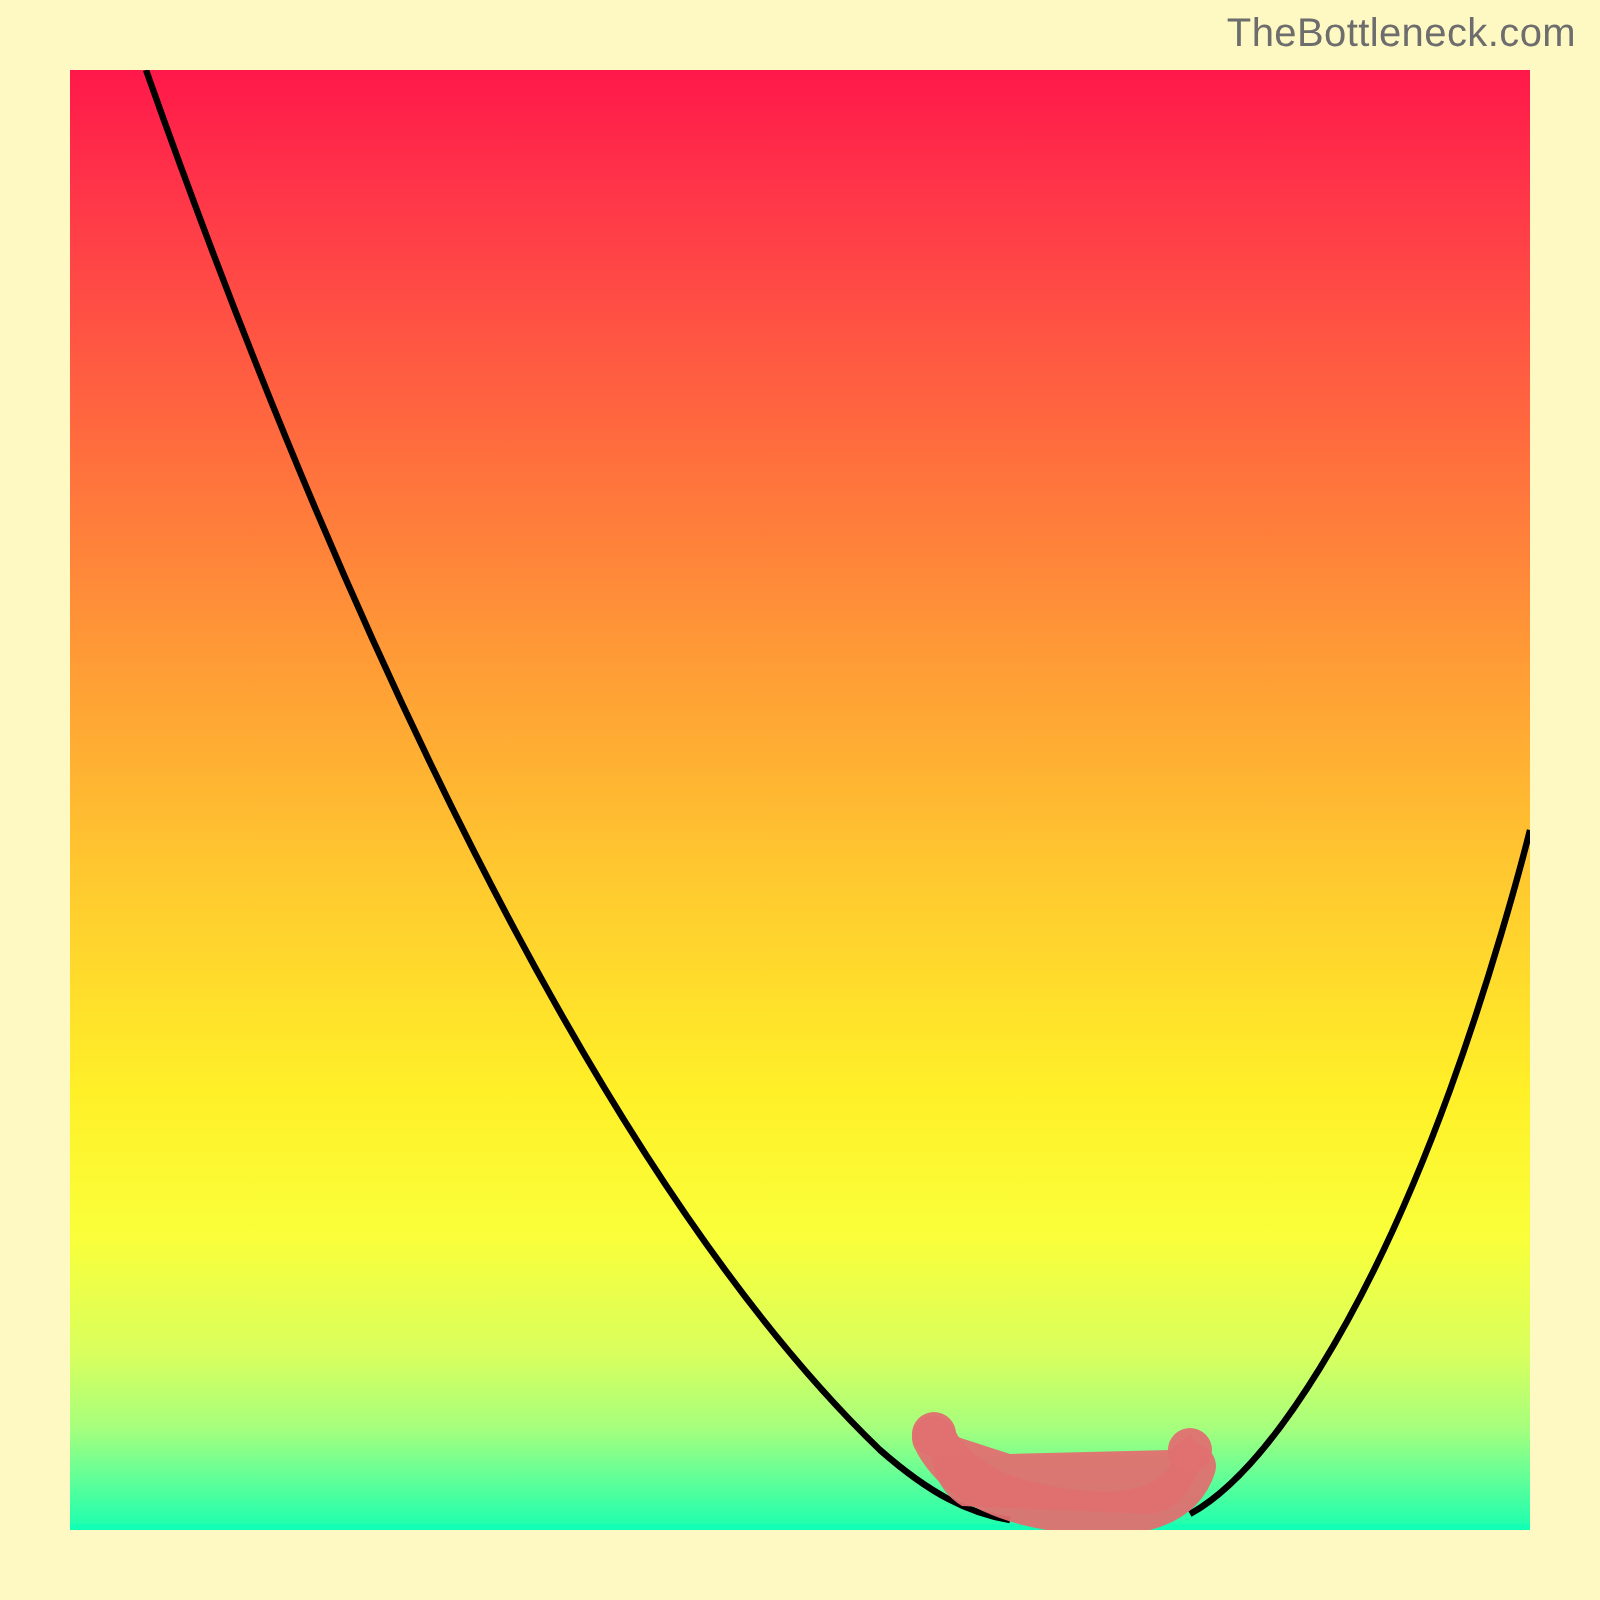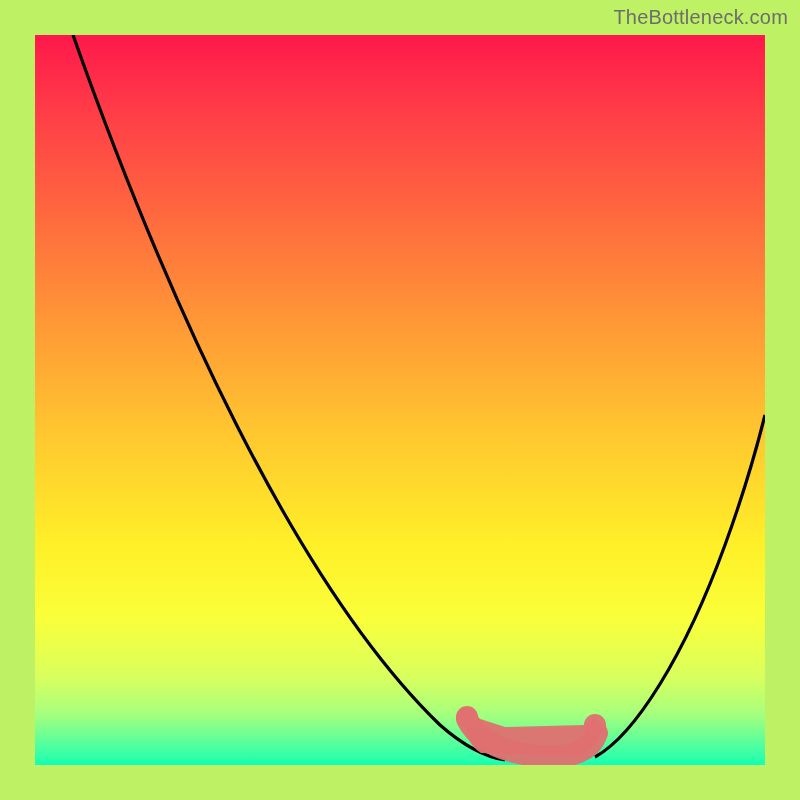--- a/index.html
+++ b/index.html
@@ -8,21 +8,21 @@
     width: 800px;
     height: 800px;
     background: #000;
     overflow: hidden;
     font-family: Arial, Helvetica, sans-serif;
   }
   .frame {
     position: relative;
     width: 800px;
     height: 800px;
-    background: #bef264;
+    background: #fef9c3;
   }
   .plot {
     position: absolute;
     left: 35px;
     top: 35px;
     width: 730px;
     height: 730px;
     
     background: linear-gradient(
       to bottom,

